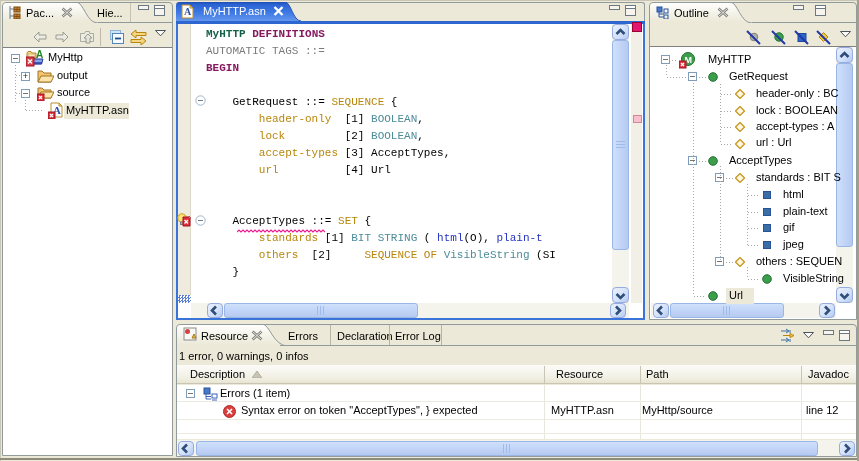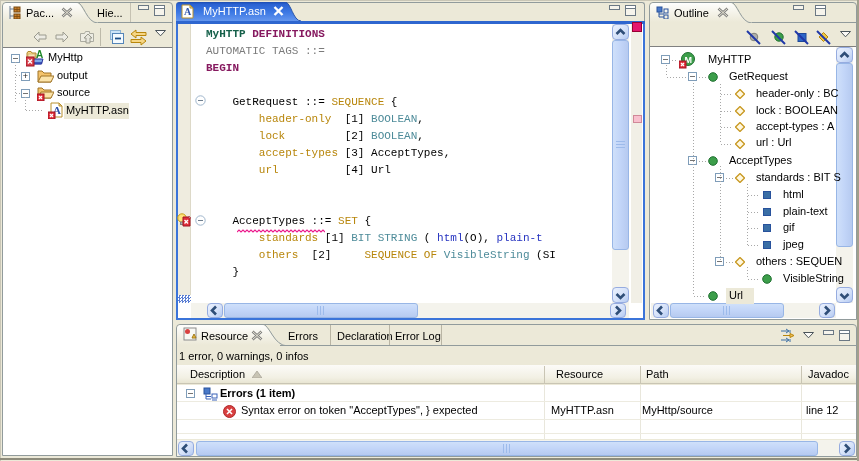--- a/index.html
+++ b/index.html
@@ -469,21 +469,21 @@
 <div class="abs" style="left:177px; top:401px; width:679px; height:1px; background:#EDEBE0;"></div>
 <div class="abs" style="left:177px; top:419px; width:679px; height:1px; background:#EDEBE0;"></div>
 <div class="abs" style="left:177px; top:433px; width:679px; height:1px; background:#EDEBE0;"></div>
 <div class="exp" style="left:186px; top:389px;">–</div>
 <svg class="abs" style="left:203px; top:387px;" width="15" height="14" viewBox="0 0 15 14">
   <rect x="1" y="1" width="6" height="6" fill="#4878C8" stroke="#28529C"></rect>
   <path d="M3 7 V12 H8 M3 9.5 H8" stroke="#3A62B8" fill="none"></path>
   <rect x="9" y="7" width="5" height="4" fill="none" stroke="#3A62B8"></rect>
   <path d="M9 13 H14" stroke="#3A62B8"></path>
 </svg>
-<div class="abs" style="left:220px; top:387px; font-size:11px; font-weight:bold;">Errors (1 item)</div>
+<div class="abs" style="left:220px; top:387px; font-size:11px; font-weight:normal;">Errors (1 item)</div>
 <svg class="abs" style="left:223px; top:405px;" width="13" height="13" viewBox="0 0 13 13">
   <circle cx="6.5" cy="6.5" r="6" fill="#D84040" stroke="#B02828"></circle>
   <path d="M4 4 L9 9 M9 4 L4 9" stroke="#fff" stroke-width="1.6"></path>
 </svg>
 <div class="abs" style="left:241px; top:404px; font-size:11px;">Syntax error on token "AcceptTypes", } expected</div>
 <div class="abs" style="left:551px; top:404px; font-size:11px;">MyHTTP.asn</div>
 <div class="abs" style="left:642px; top:404px; font-size:11px;">MyHttp/source</div>
 <div class="abs" style="left:806px; top:404px; font-size:11px;">line 12</div>
 
 <div class="sbtrack" style="left:177px; top:440px; width:679px; height:16px;"></div>

